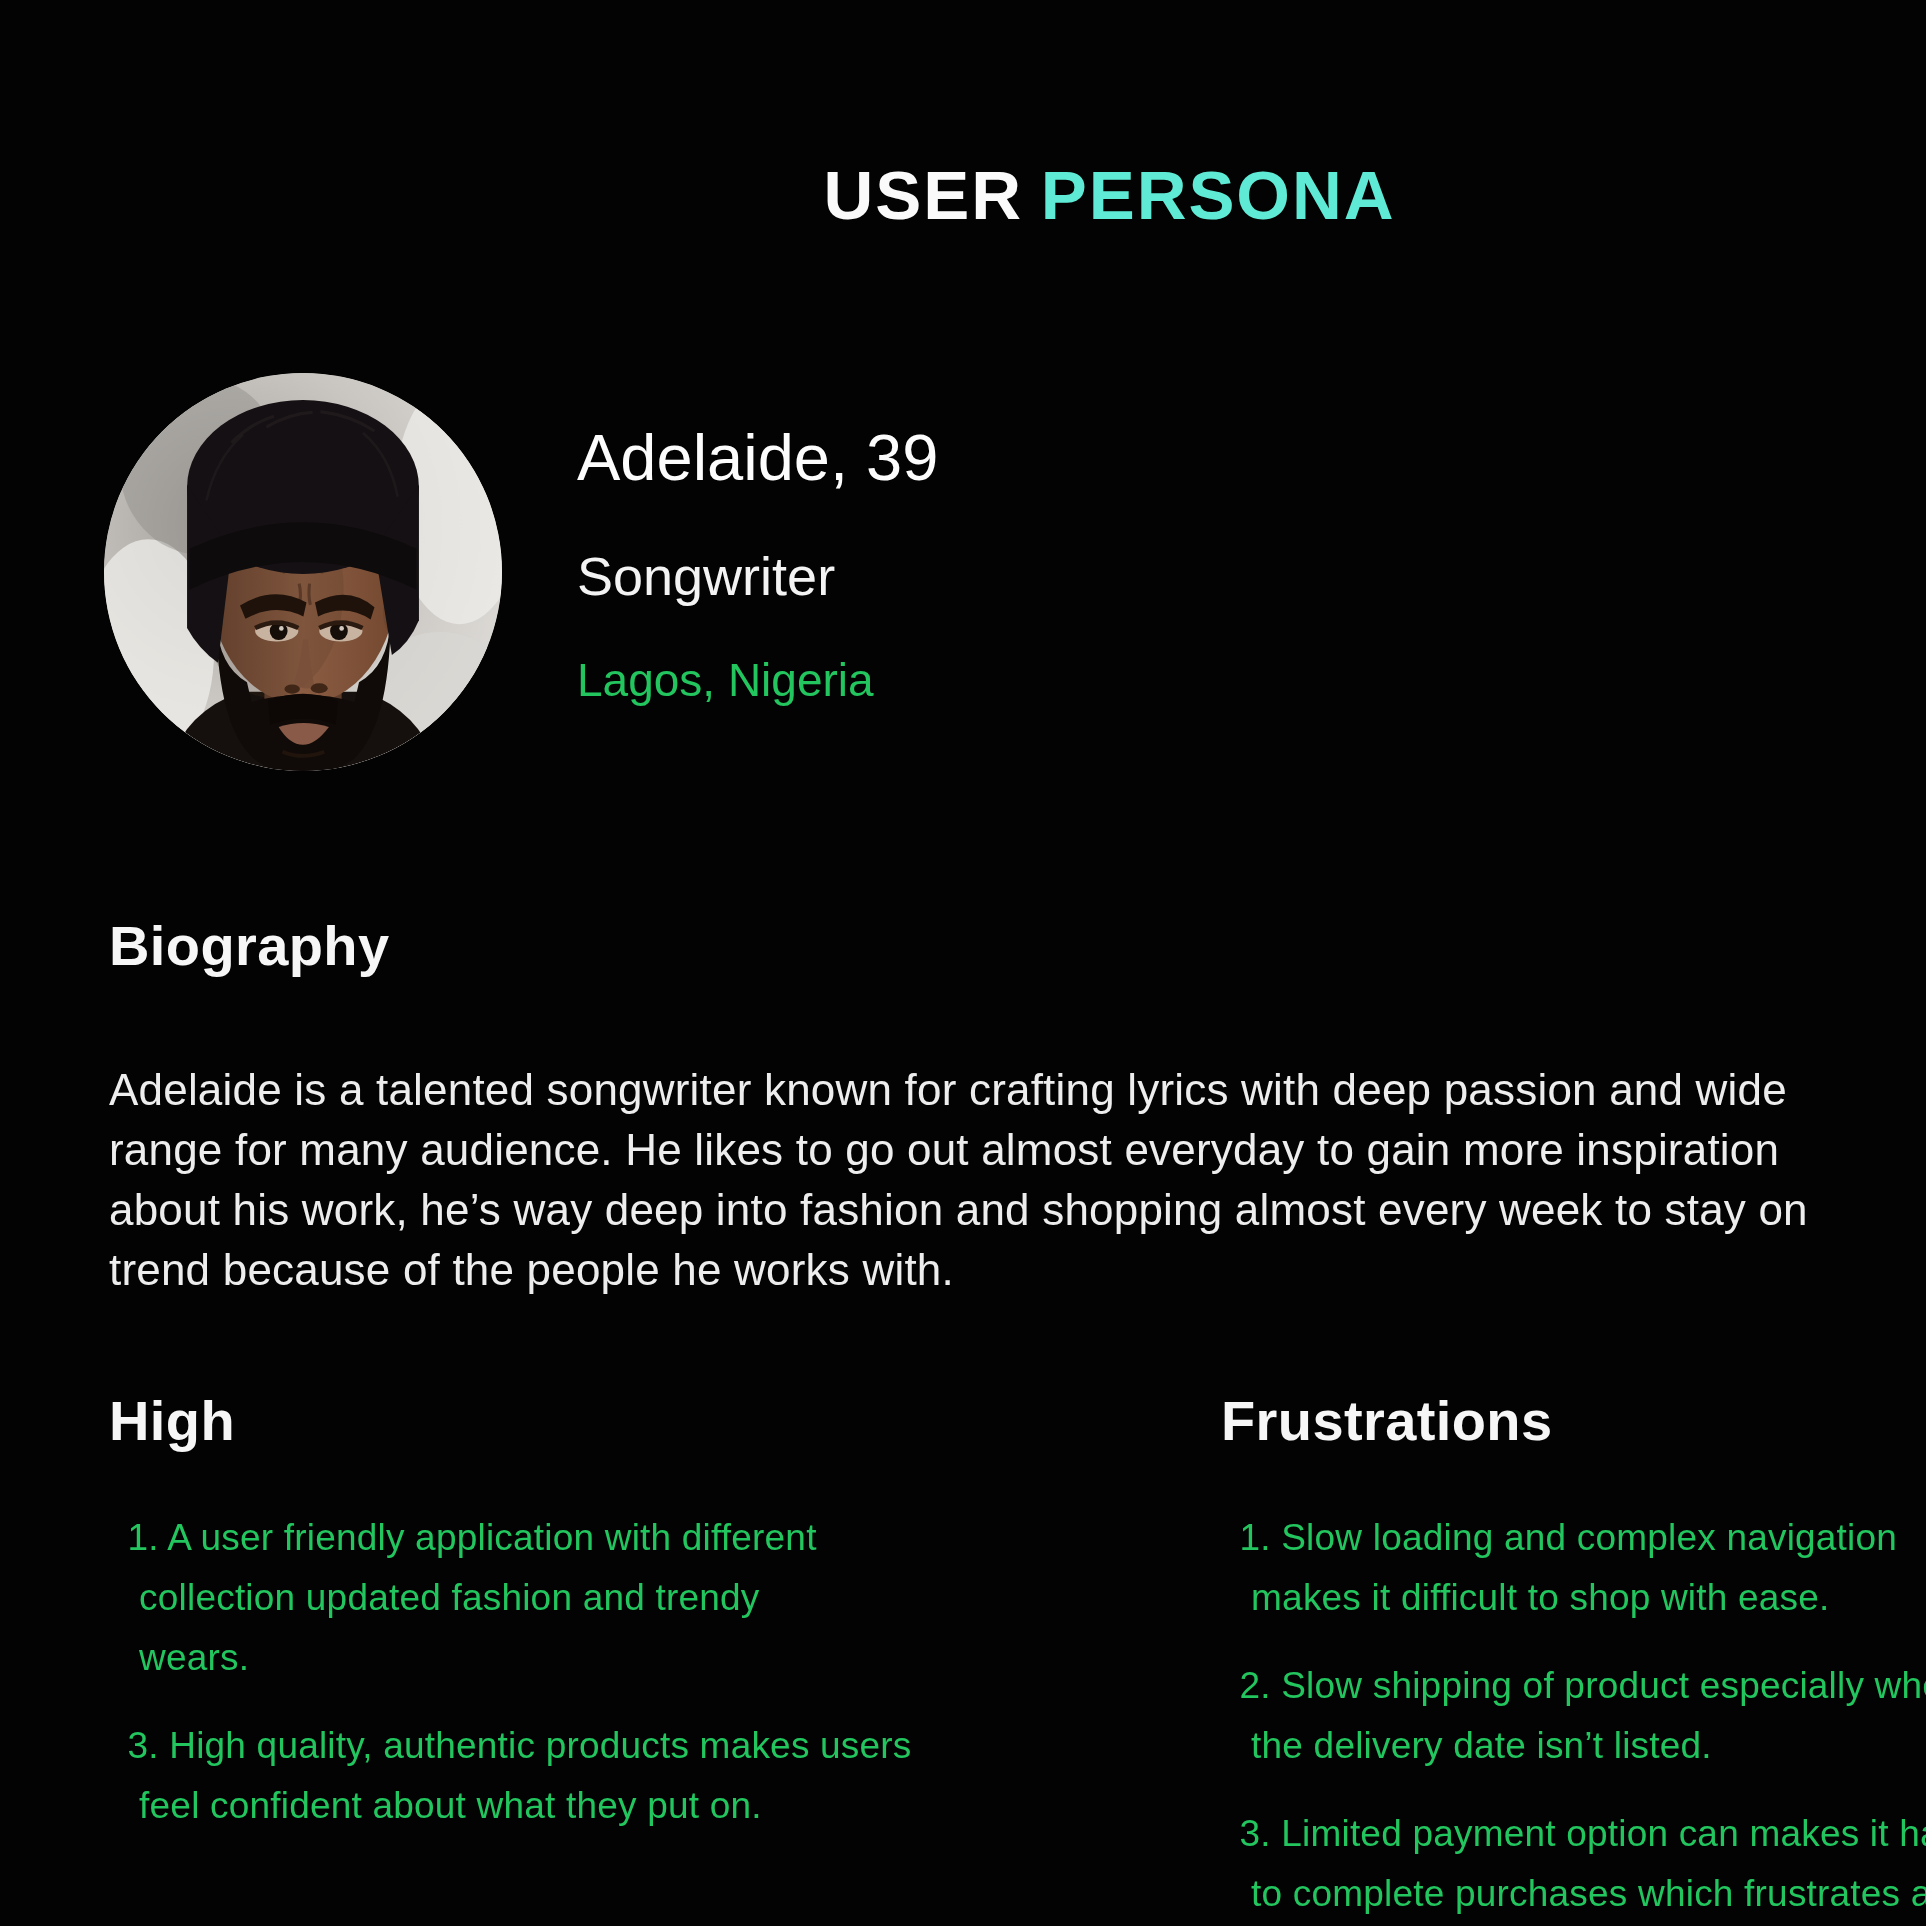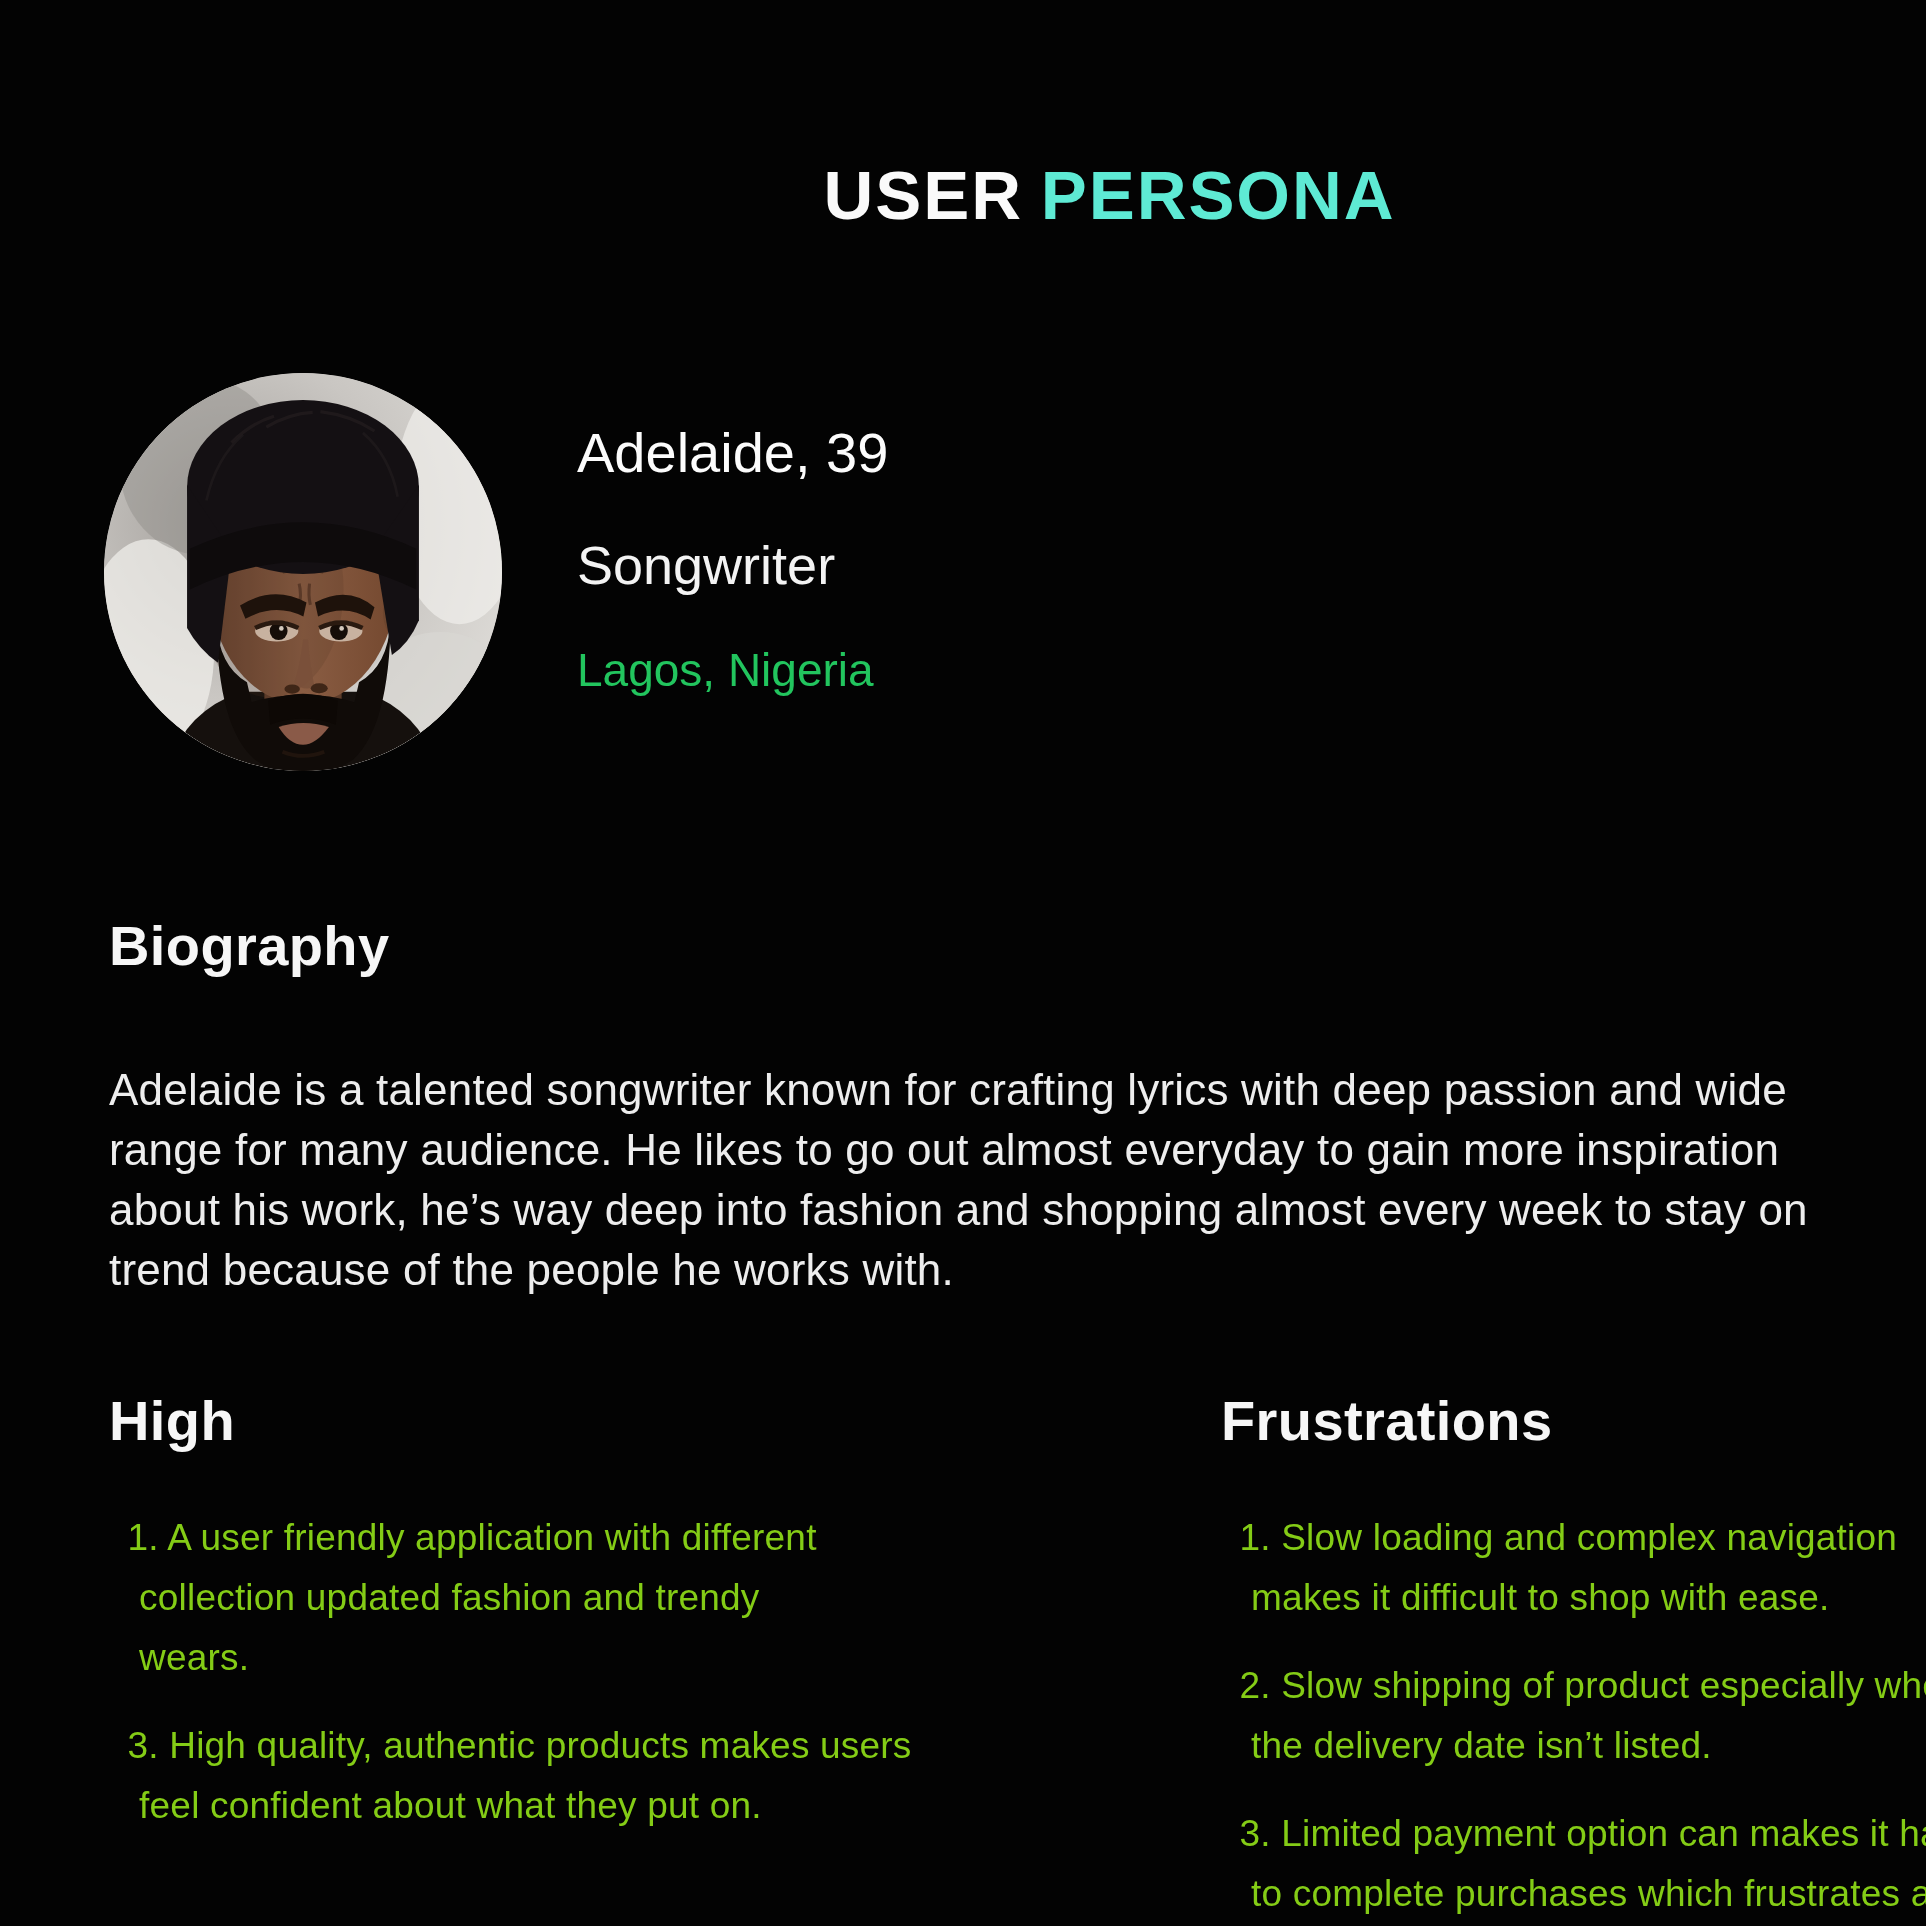--- a/index.html
+++ b/index.html
@@ -52,21 +52,21 @@
     overflow: hidden;
     flex: none;
     background: #c9c6c2;
   }
   .avatar svg { display: block; width: 100%; height: 100%; }
   .profile-info {
     margin-left: 75px;
     margin-top: 47px;
   }
   .persona-name {
-    font-size: 56px;
+    font-size: 65px;
     line-height: 1.18;
     font-weight: 400;
     color: #fcfcfc;
   }
   .persona-occupation {
     margin-top: 47px;
     font-size: 54px;
     line-height: 1.2;
     font-weight: 400;
     color: #f3f3f3;
@@ -116,21 +116,21 @@
   .col ul {
     list-style: none;
     margin: 54px 0 0 18.5px;
     padding: 0;
   }
   .col li {
     font-size: 37px;
     line-height: 60px;
     font-weight: 400;
     letter-spacing: 0.2px;
-    color: #84cc16;
+    color: #22c55e;
     white-space: pre-line;
     padding-left: 11.6px;
     text-indent: -11.6px;
     margin-bottom: 28px;
   }
 </style>
 </head>
 <body>
 
 <div class="canvas">

